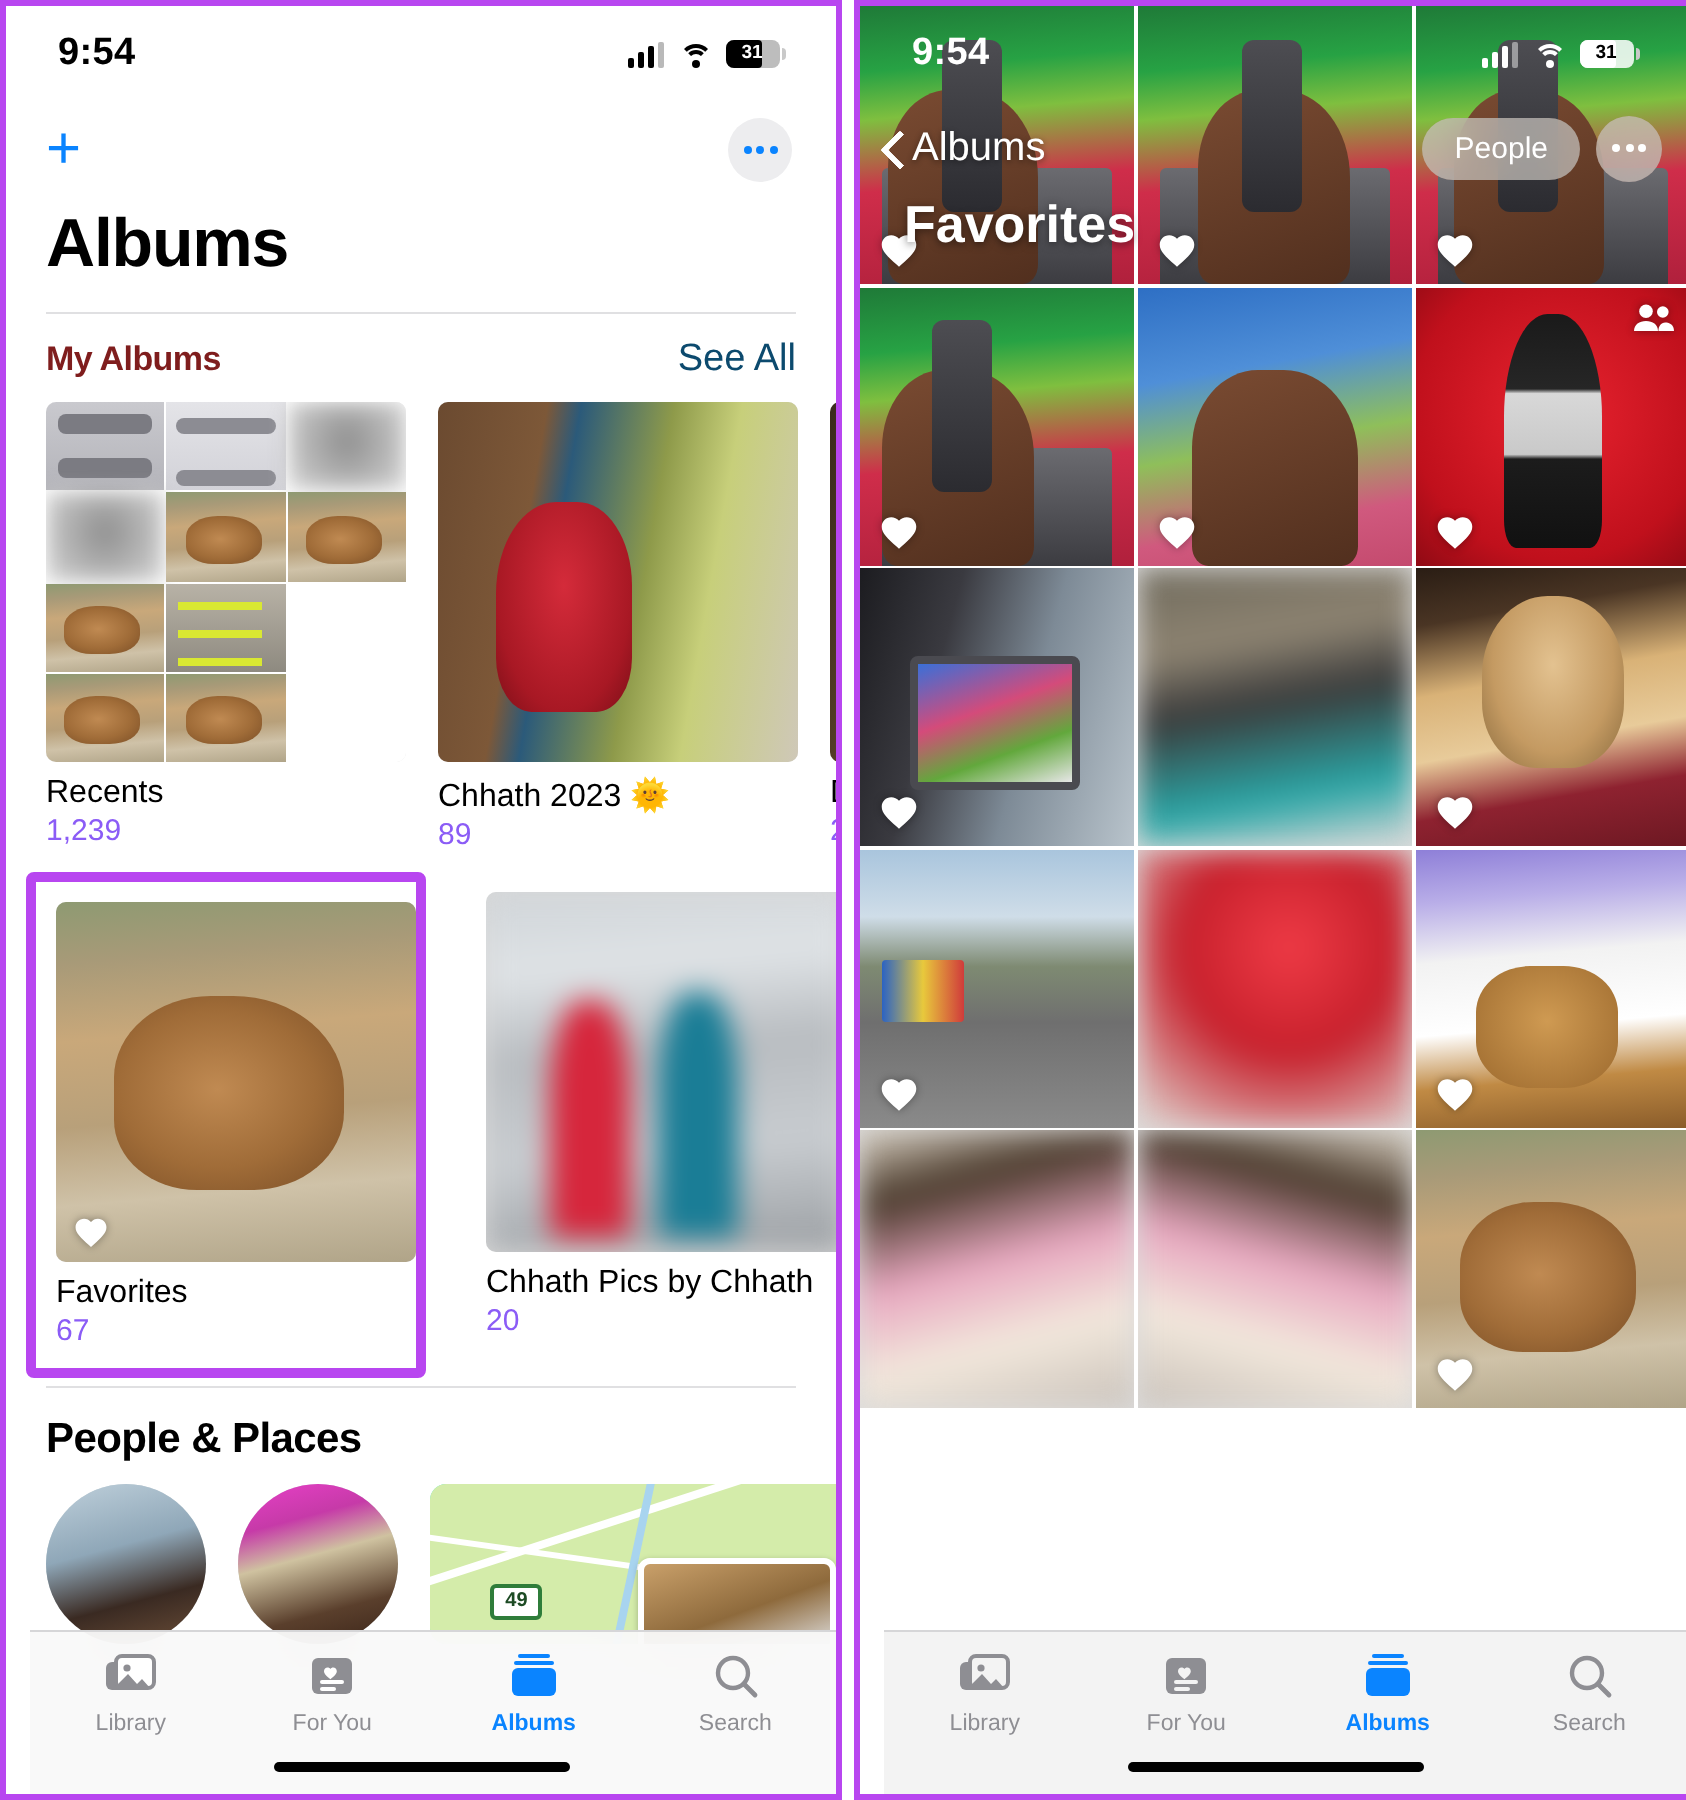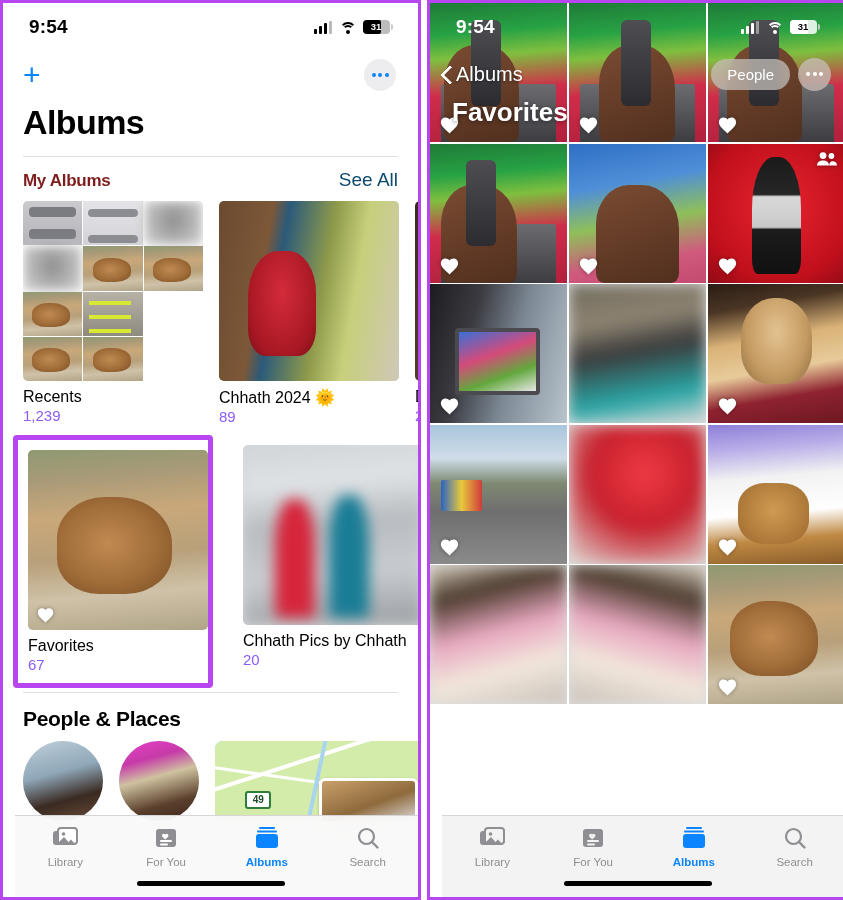--- a/index.html
+++ b/index.html
@@ -440,21 +440,21 @@
               </div>
             </div>
             <div class="album-name">Recents</div>
             <div class="album-count">1,239</div>
           </div>
 
           <div class="album">
             <div class="thumb">
               <div class="ph g-chhath"></div>
             </div>
-            <div class="album-name">Chhath 2024 🌞</div>
+            <div class="album-name">Chhath 2023 🌞</div>
             <div class="album-count">89</div>
           </div>
 
           <div class="album">
             <div class="thumb">
               <div class="ph g-wood"></div>
             </div>
             <div class="album-name">D</div>
             <div class="album-count">2</div>
           </div>

